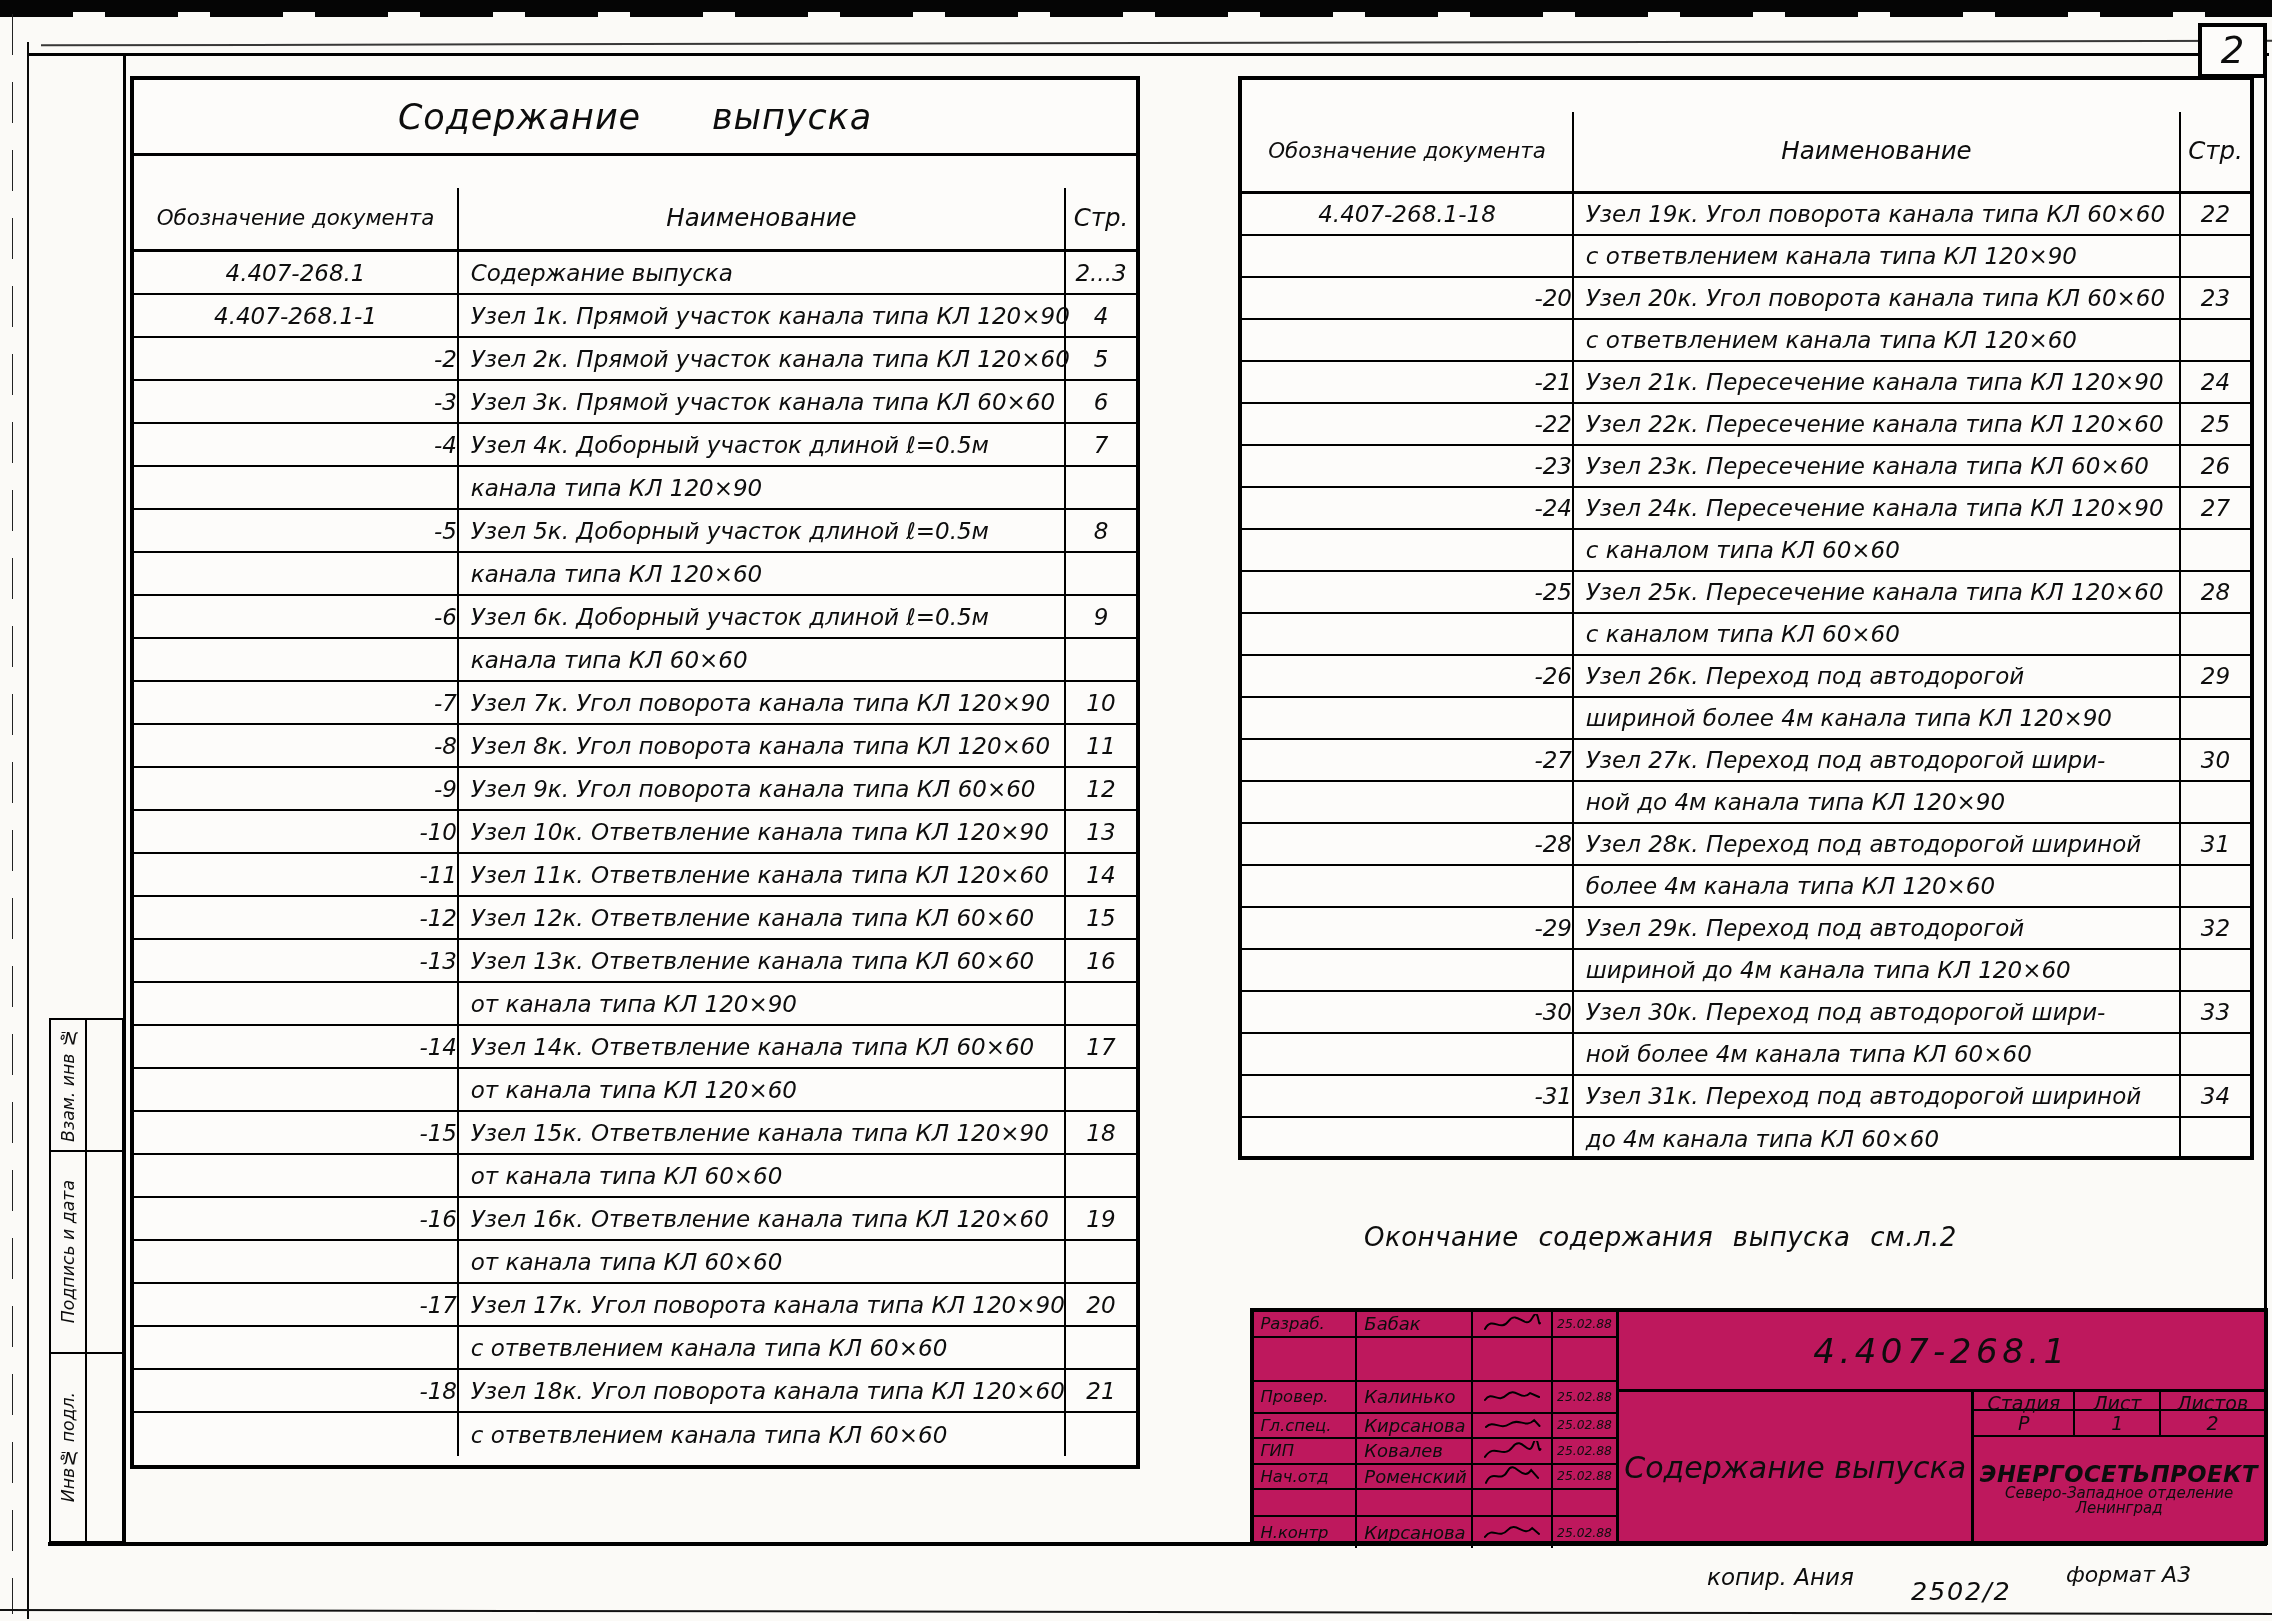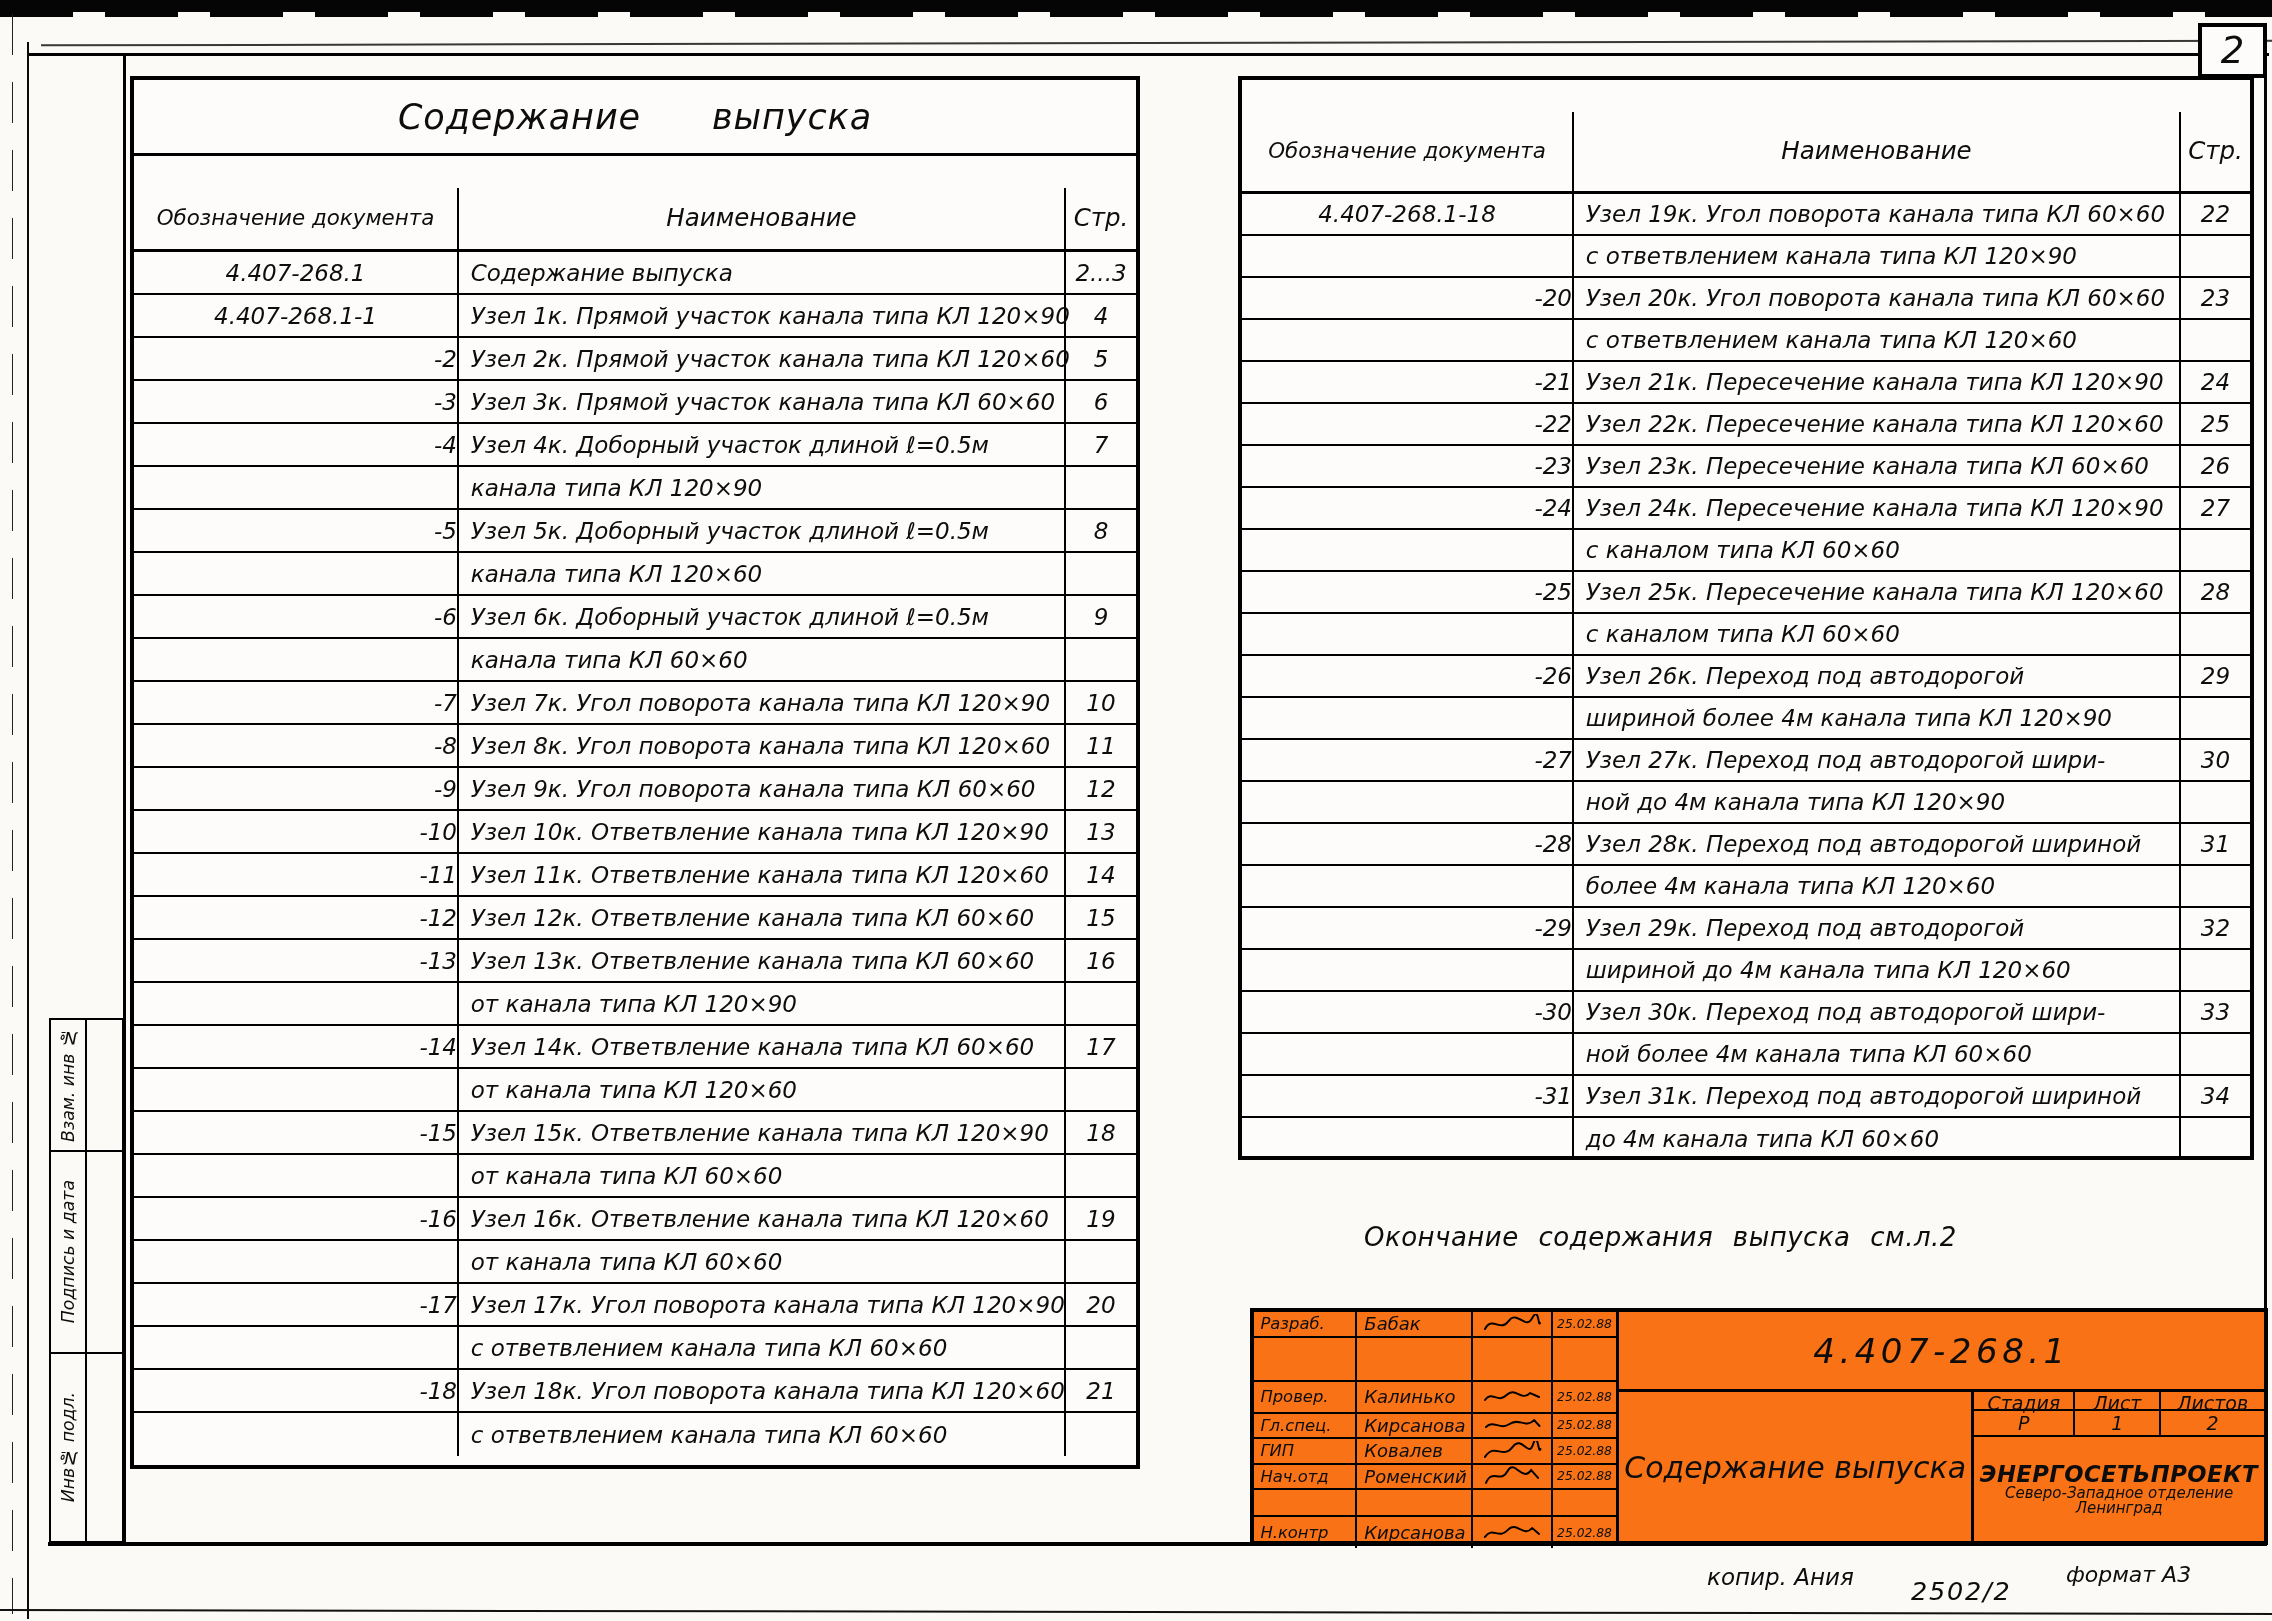--- a/index.html
+++ b/index.html
@@ -49,21 +49,21 @@
   .rt{left:1238px;top:76px;width:1016px;height:1084px;}
 
   
   .pagebox{position:absolute;left:2198px;top:23px;width:69px;height:55px;background:#fdfcfa;
     border:4.1px solid #000;box-sizing:border-box;display:flex;align-items:center;justify-content:center;font-size:37px;}
 
   
   .endnote{position:absolute;left:1364px;top:1222px;font-size:26px;letter-spacing:0.5px;word-spacing:11px;}
 
   
-  .tblock{position:absolute;left:1250px;top:1308px;width:1018px;height:237px;background:#f97316;
+  .tblock{position:absolute;left:1250px;top:1308px;width:1018px;height:237px;background:#be185d;
     border:4.1px solid #000;box-sizing:border-box;}
   .sig-area{position:absolute;left:0;top:0;width:362px;height:229px;}
   .srow{display:grid;grid-template-columns:103px 116px 80px auto;border-bottom:2.7px solid #000;box-sizing:border-box;}
   .srow:last-child{border-bottom:none;}
   .scell{border-right:2.7px solid #000;box-sizing:border-box;display:flex;align-items:center;overflow:hidden;}
   .scell:last-child{border-right:none;}
   .s-role{padding-left:6.4px;font-size:16.4px;}
   .s-name{padding-left:7.3px;font-size:18px;}
   .s-sig{justify-content:center;}
   .s-date{justify-content:center;font-size:12.3px;}

